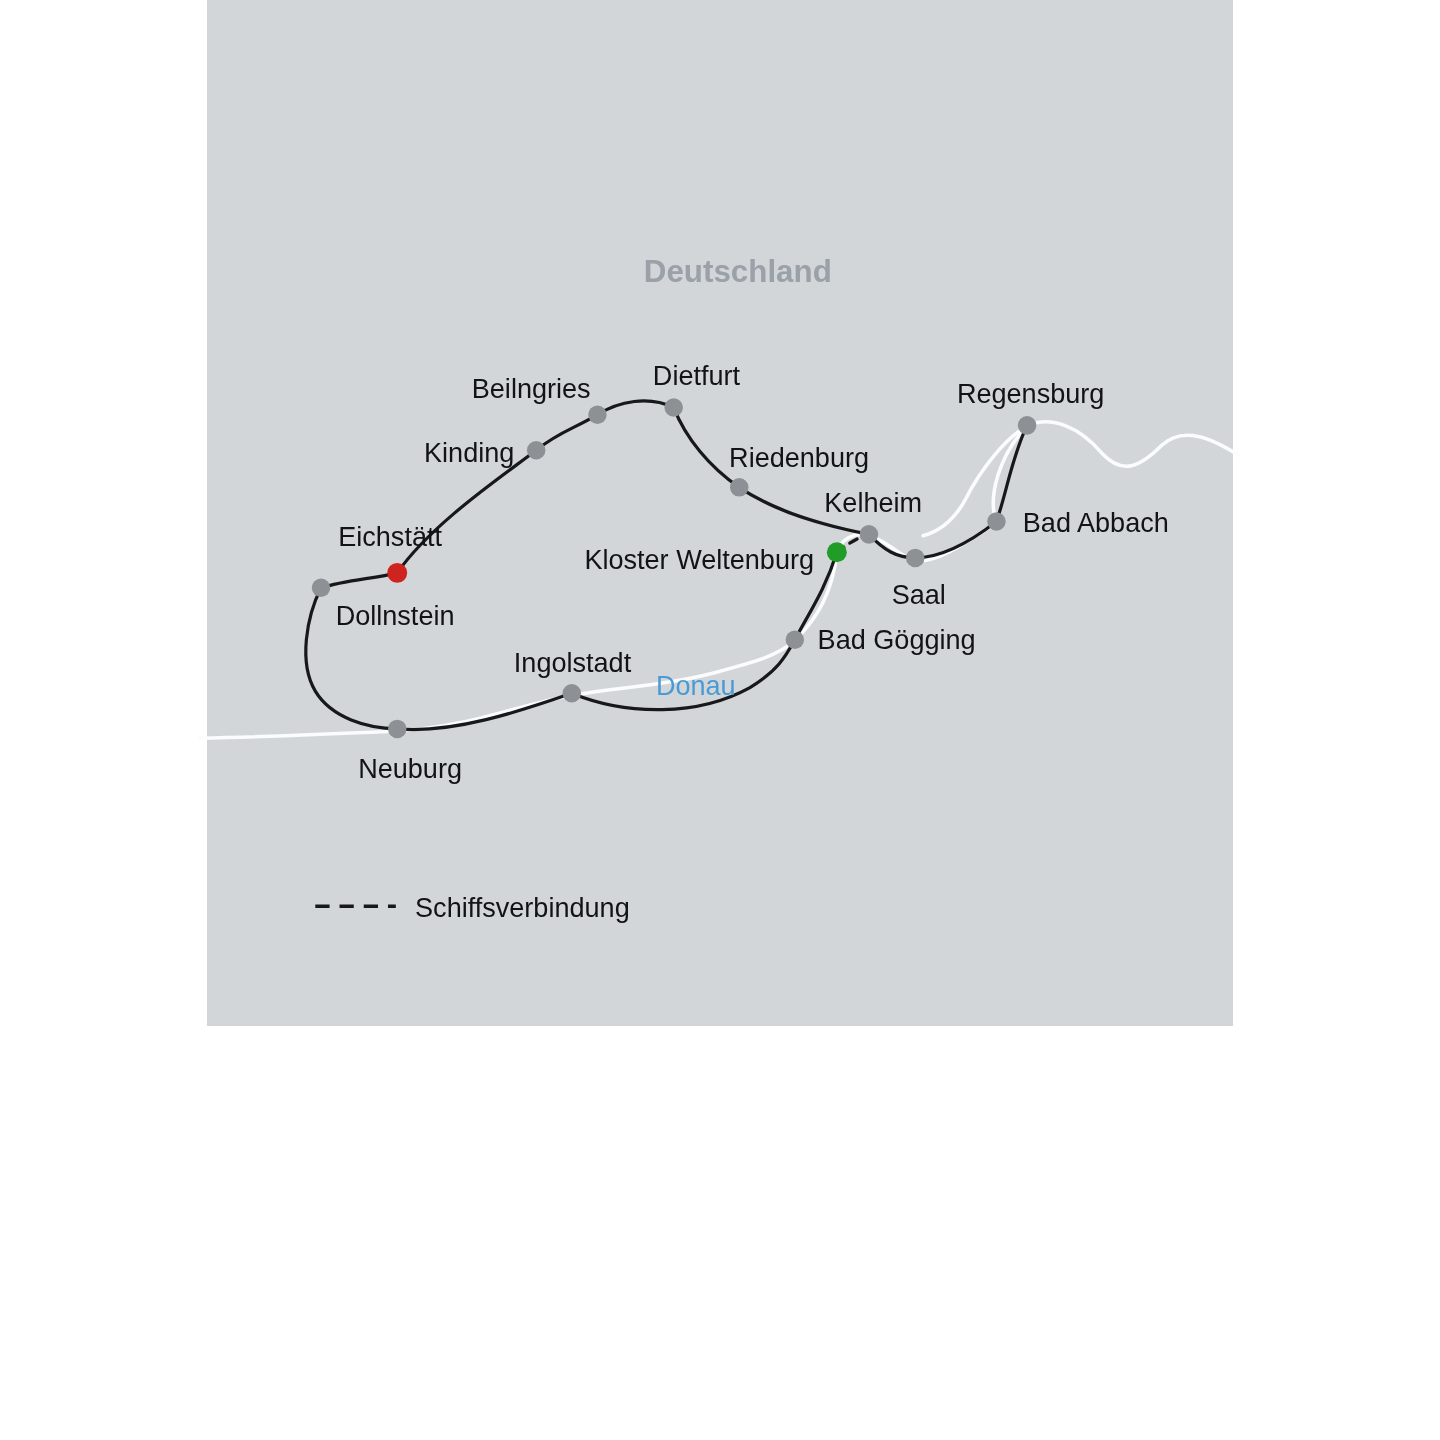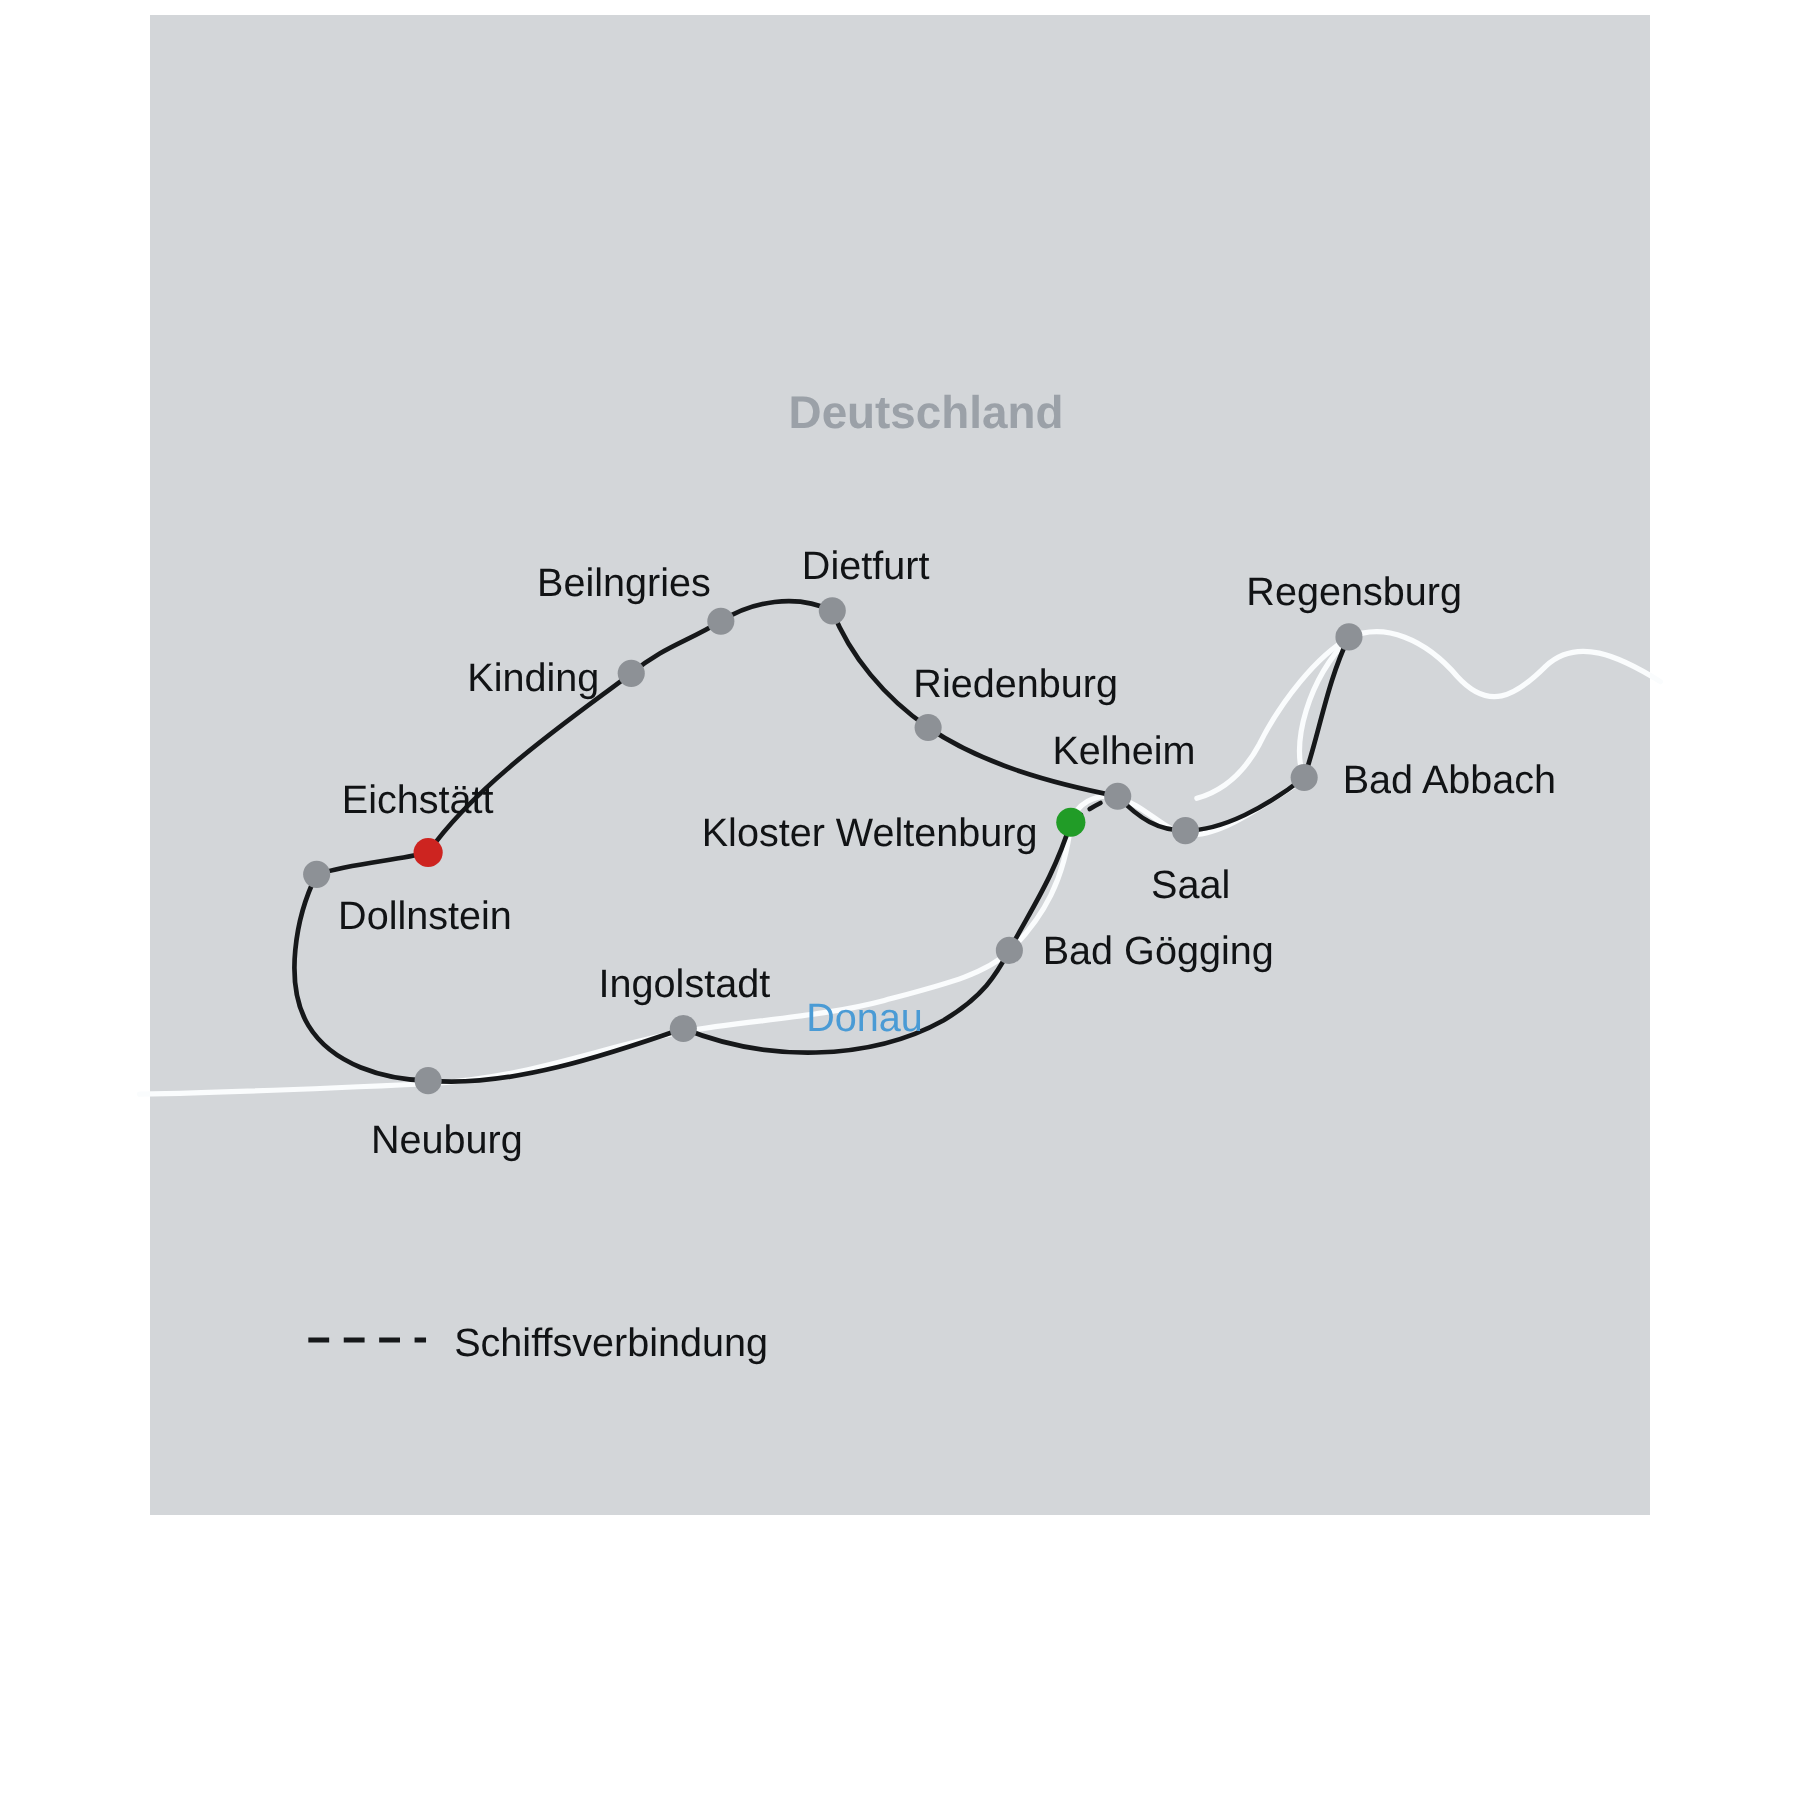--- a/index.html
+++ b/index.html
@@ -4,24 +4,23 @@
 <style>
   html, body {
     margin: 0;
     padding: 0;
   }
   body {
     font-family: "Liberation Sans", sans-serif;
   }
   .map-wrap {
     width: 1440px;
-    height: 1200px;
+    height: 1026px;
     position: relative;
     overflow: hidden;
-    margin-top: 12px;
   }
   svg {
     display: block;
     width: 100%;
     height: 100%;
   }
   .country-label {
     font-size: 44px;
     font-weight: bold;
   }

